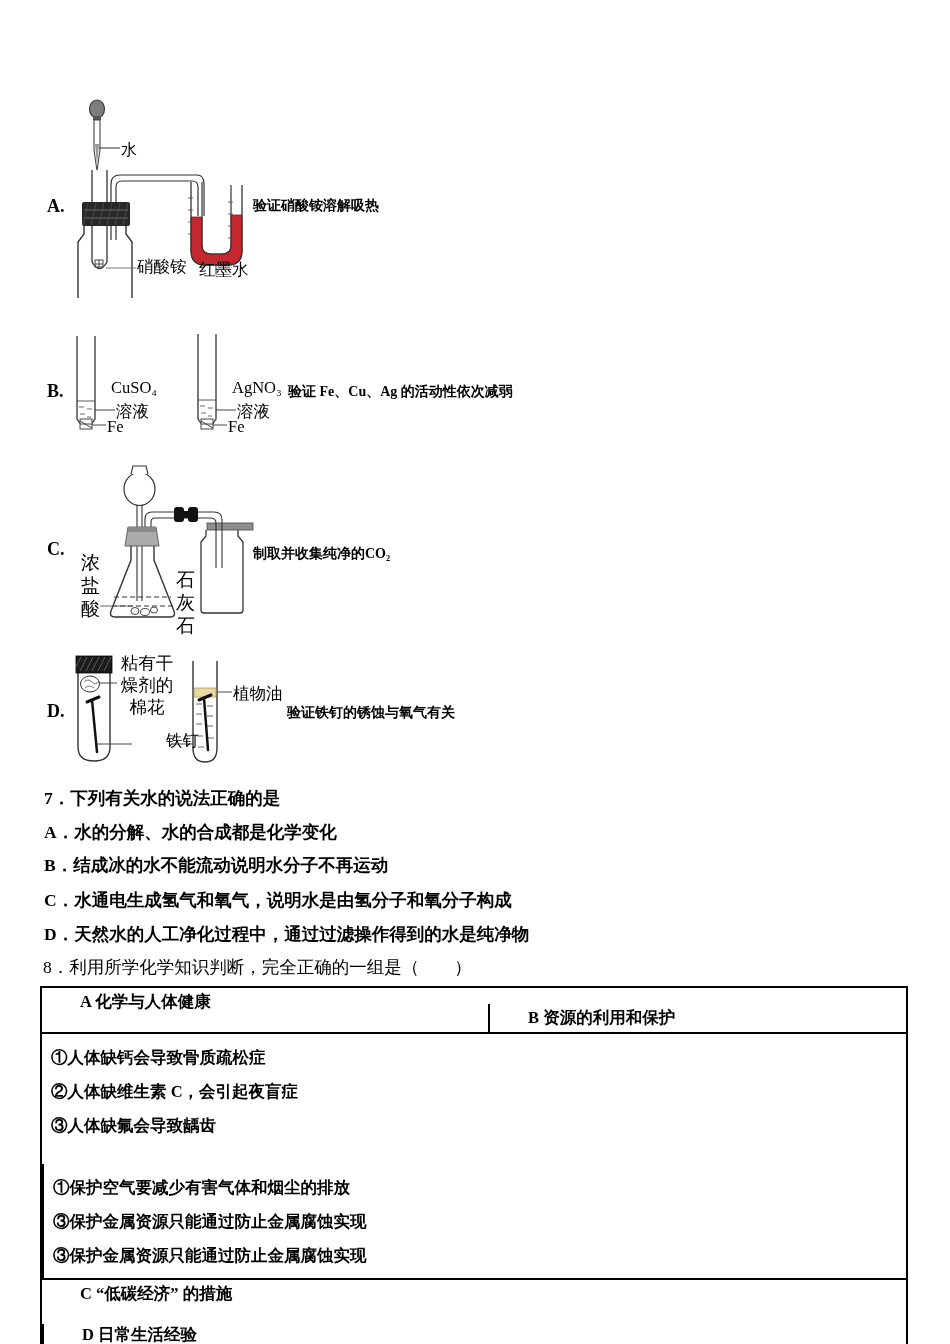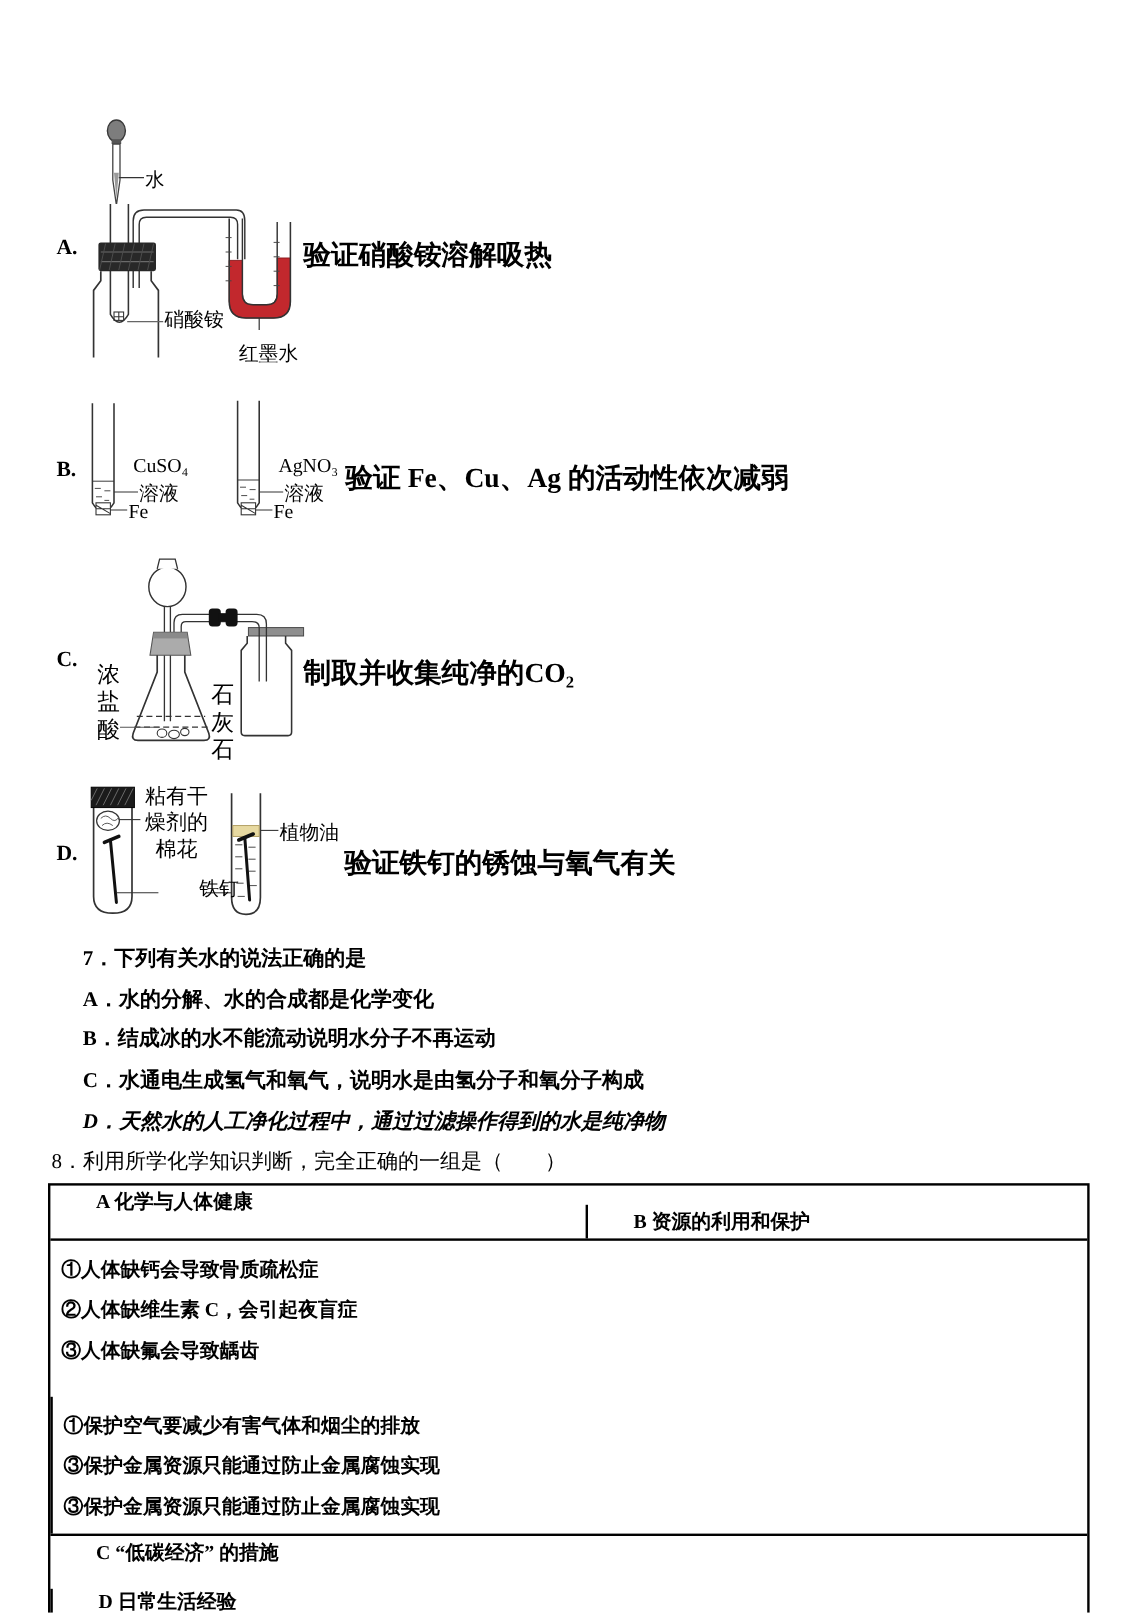--- a/index.html
+++ b/index.html
@@ -3,26 +3,26 @@
 <meta charset="utf-8">
 <style>
   html,body { margin:0; padding:0; background:#ffffff; }
   .page {
     position:relative; width:950px; height:1344px; background:#ffffff;
     font-family:"Liberation Serif","DejaVu Serif",serif; color:#000;
     overflow:hidden;
   }
   .abs { position:absolute; }
   .opt-letter { font-weight:bold; font-size:18px; }
-  .desc { font-weight:bold; font-size:23px; white-space:nowrap; }
+  .desc { font-weight:bold; font-size:14px; white-space:nowrap; }
   .dlabel { font-size:16.5px; white-space:nowrap; }
   .dlabel-sm { font-size:16px; white-space:nowrap; }
   .vtext { font-size:19px; width:20px; word-break:break-all; line-height:23px; }
   .wraptext { font-size:17.5px; width:58px; word-break:break-all; line-height:22px; }
-  .q { font-size:17.5px; font-weight:bold; white-space:nowrap;margin-left:25px; }
+  .q { font-size:17.5px; font-weight:bold; white-space:nowrap; }
   .q8 { font-size:17.5px; font-weight:normal; white-space:nowrap; }
   svg { display:block; }
 
   .qtable { position:absolute; left:40px; top:986px; width:864px; border:2px solid #000; }
   .t-row { display:flex; }
   .t-row + .t-row { border-top:2px solid #000;flex-direction:column; }
   .t-cell { width:408px; padding-left:9px; box-sizing:content-box; }
   .t-cell.right { width:auto; flex:1; border-left:2px solid #000;margin-top:16px; }
   .t-head .t-cell, .t-foot .t-cell { height:28px; display:flex; align-items:center; font-weight:bold; font-size:16.5px;padding-left:38px; }
   .t-body .t-cell { padding-top:7px; padding-bottom:5px; }
@@ -69,21 +69,21 @@
     <g>
       <path d="M121,119 V153 Q121,167 135,167 H158 Q172,167 172,153 V117 H161 V147 Q161,156 152,156 H141 Q132,156 132,147 V119 Z" fill="#c2282d" stroke="#8c1a1d" stroke-width="0.8"></path>
       <path d="M121,84 V153 Q121,167 135,167 H158 Q172,167 172,153 V87" fill="none" stroke="#333" stroke-width="1.3"></path>
       <path d="M132,84 V147 Q132,156 141,156 H152 Q161,156 161,147 V87" fill="none" stroke="#333" stroke-width="1.2"></path>
       <path d="M118,100 H123 M118,112 H123 M118,124 H123 M118,136 H123 M158,104 H163 M158,116 H163 M158,128 H163 M158,140 H163" stroke="#444" stroke-width="0.8"></path>
       <line x1="146" y1="167" x2="146" y2="177" stroke="#333" stroke-width="1"></line>
     </g>
   </svg>
   <div class="abs dlabel-sm" style="left:121px; top:140px;">水</div>
   <div class="abs dlabel" style="left:137px; top:256px;">硝酸铵</div>
-  <div class="abs dlabel" style="left:199px; top:284px;">红墨水</div>
+  <div class="abs dlabel" style="left:199px; top:259px;">红墨水</div>
 
   <div class="abs opt-letter" style="left:47px; top:381px;">B.</div>
   <div class="abs desc" style="left:288px; top:383px;">验证 Fe、Cu、Ag 的活动性依次减弱</div>
 
   <svg class="abs" style="left:70px; top:332px;" width="225" height="112" viewBox="0 0 225 112">
 
     <g>
       <path d="M7,4 V87 Q16,102 25,87 V4" fill="#ffffff" stroke="#333" stroke-width="1.3"></path>
       <line x1="7" y1="69" x2="25" y2="69" stroke="#333" stroke-width="0.8"></line>
       <path d="M9,75 H14 M17,77 H22 M10,82 H15 M17,85 H21" stroke="#444" stroke-width="0.8"></path>
@@ -193,21 +193,21 @@
     <line x1="97" y1="94" x2="118" y2="94" stroke="#333" stroke-width="0.9"></line>
   </svg>
   <div class="abs wraptext" style="left:118px; top:652px;text-align:center;">粘有干燥剂的棉花</div>
   <div class="abs dlabel" style="left:233px; top:683px;">植物油</div>
   <div class="abs dlabel" style="left:134px; top:730px;margin-left:32px;">铁钉</div>
 
   <div class="abs q" style="left:44px; top:786px;">7．下列有关水的说法正确的是</div>
   <div class="abs q" style="left:44px; top:820px;">A．水的分解、水的合成都是化学变化</div>
   <div class="abs q" style="left:44px; top:853px;">B．结成冰的水不能流动说明水分子不再运动</div>
   <div class="abs q" style="left:44px; top:888px;">C．水通电生成氢气和氧气，说明水是由氢分子和氧分子构成</div>
-  <div class="abs q" style="left:44px; top:922px;font-style:italic;">D．天然水的人工净化过程中，通过过滤操作得到的水是纯净物</div>
+  <div class="abs q" style="left:44px; top:922px;">D．天然水的人工净化过程中，通过过滤操作得到的水是纯净物</div>
 
   <div class="abs q8" style="left:43px; top:955px;">8．利用所学化学知识判断，完全正确的一组是（　　）</div>
 
   <div class="qtable">
     <div class="t-row t-head">
       <div class="t-cell">A 化学与人体健康</div>
       <div class="t-cell right">B 资源的利用和保护</div>
     </div>
     <div class="t-row t-body">
       <div class="t-cell">

